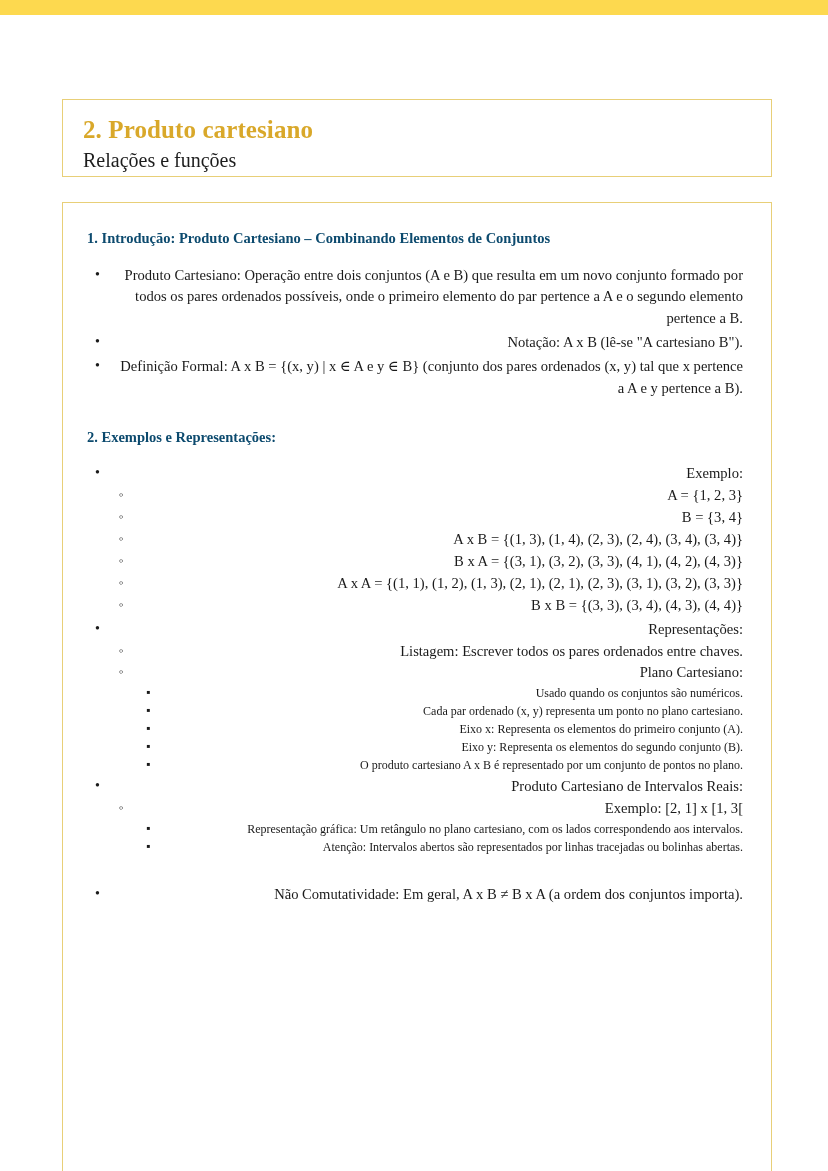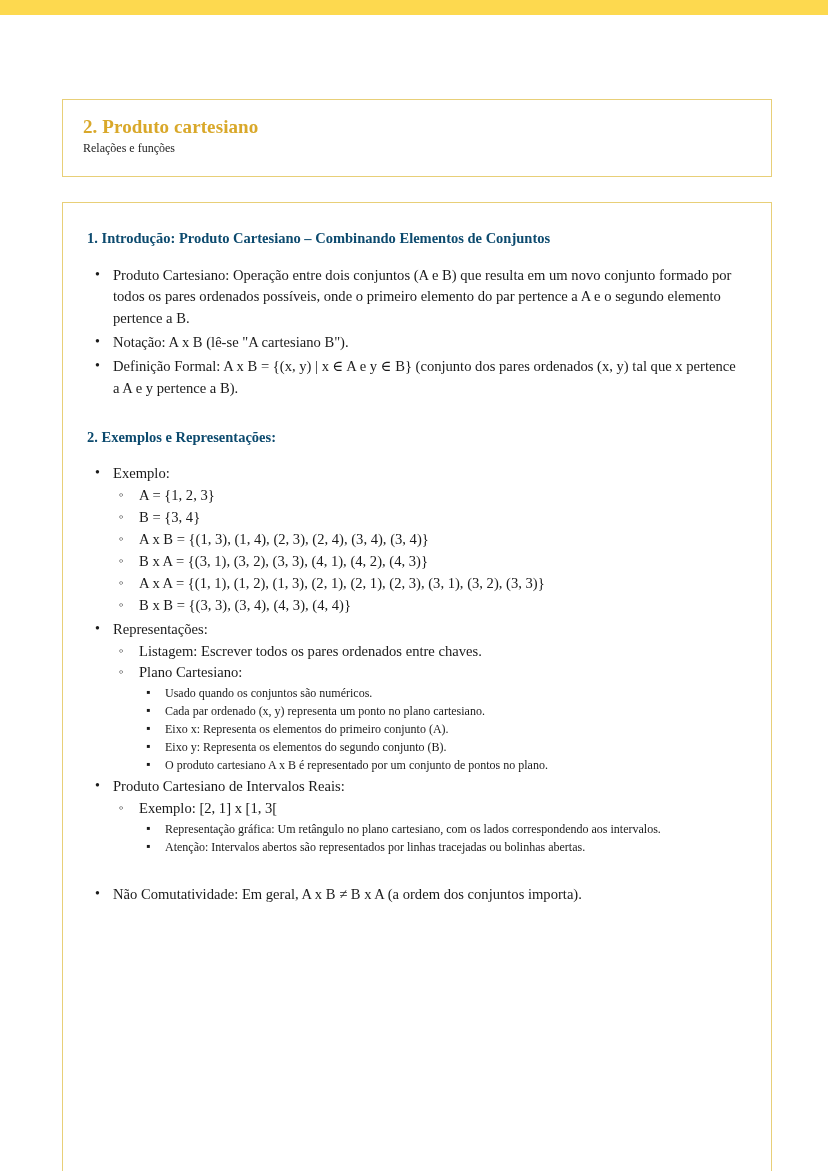--- a/index.html
+++ b/index.html
@@ -52,29 +52,29 @@
     left: 62px;
     top: 187px;
     width: 710px;
     min-height: 1010px;
     padding: 26px 28px 40px 24px;
   }
 
   
   .doc-title {
     margin: 0;
-    font-size: 19px;
+    font-size: 25px;
     font-weight: 700;
     letter-spacing: 0.1px;
     color: #d9a82a;
     line-height: 1.15;
   }
   .doc-subtitle {
     margin: 3px 0 0 0;
-    font-size: 12px;
+    font-size: 20px;
     font-weight: 400;
     color: #1d1d1d;
     line-height: 1.2;
   }
 
   
   .section-heading {
     font-size: 14.5px;
     font-weight: 700;
     color: #0c4a6e;
@@ -90,20 +90,21 @@
     list-style: none;
     margin: 0;
     padding: 0;
   }
   ul.lvl1 > li {
     position: relative;
     padding-left: 26px;
     margin: 0 0 2px 0;
     font-size: 14.6px;
     line-height: 1.50;
+    text-align: right;
   }
   ul.lvl1 > li::before {
     content: "\2022";
     position: absolute;
     left: 8px;
     top: -1px;
     font-size: 14px;
     color: #1a1a1a;
   }
 

